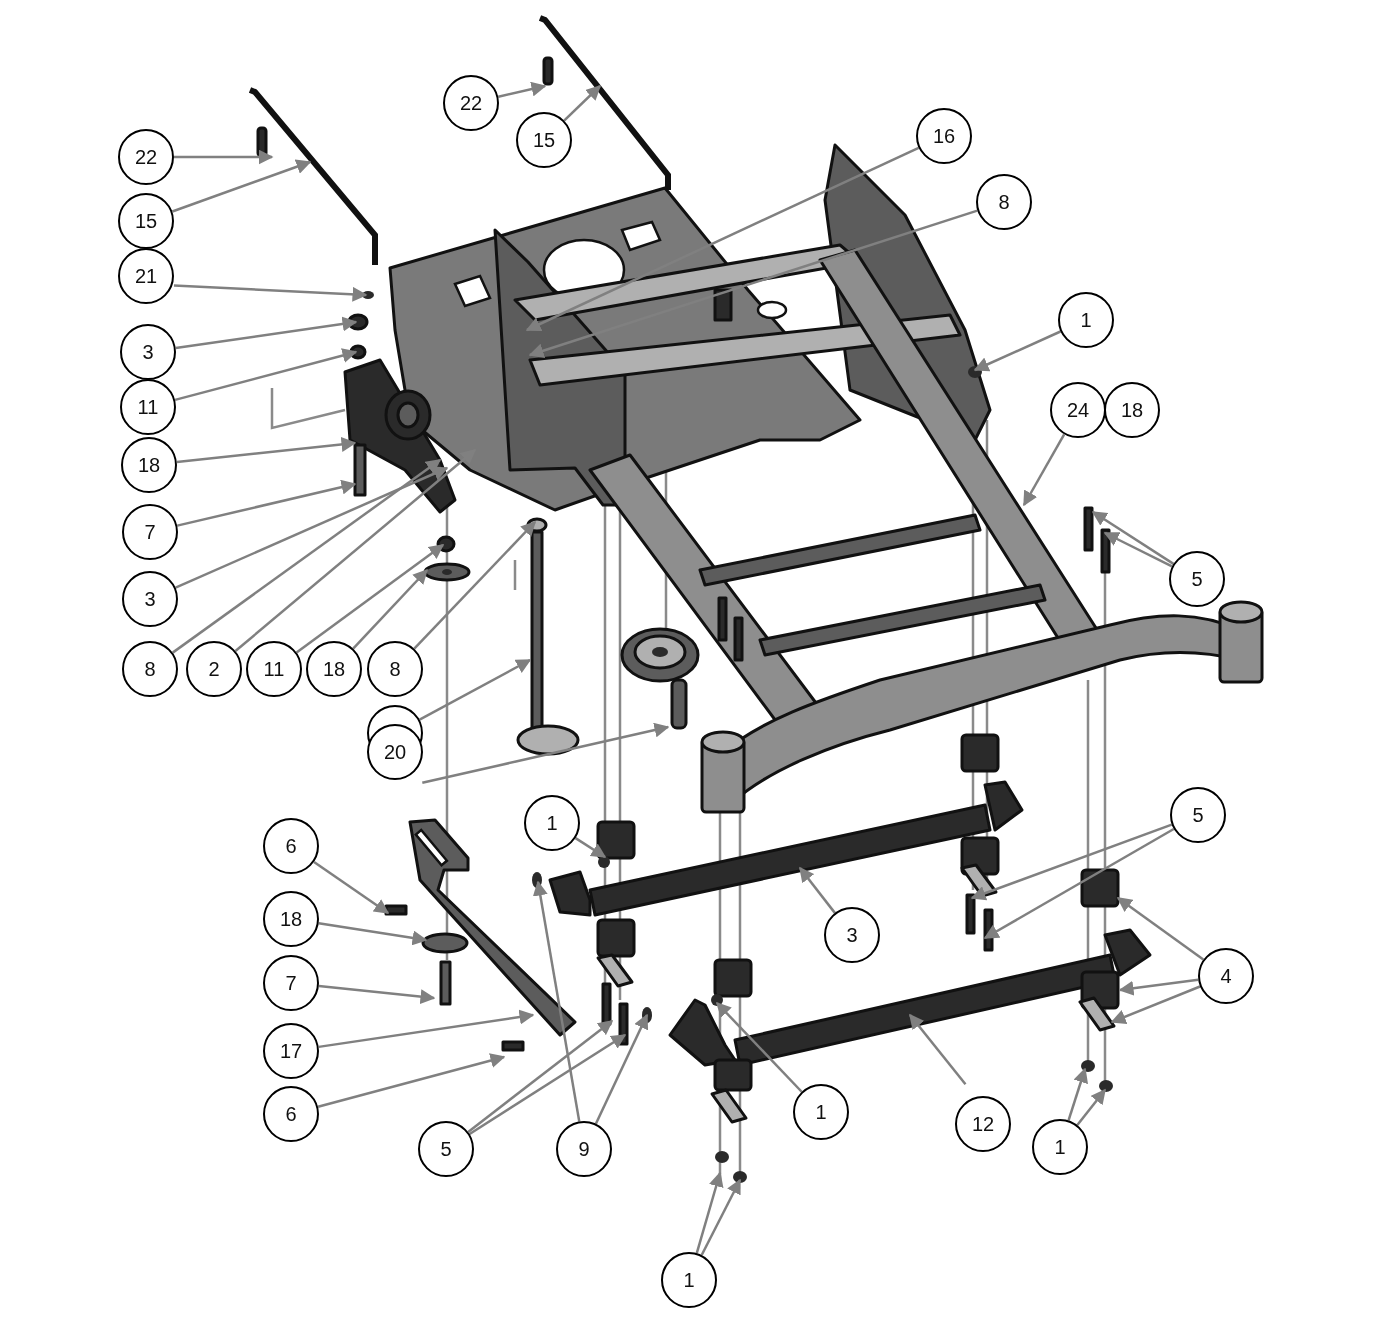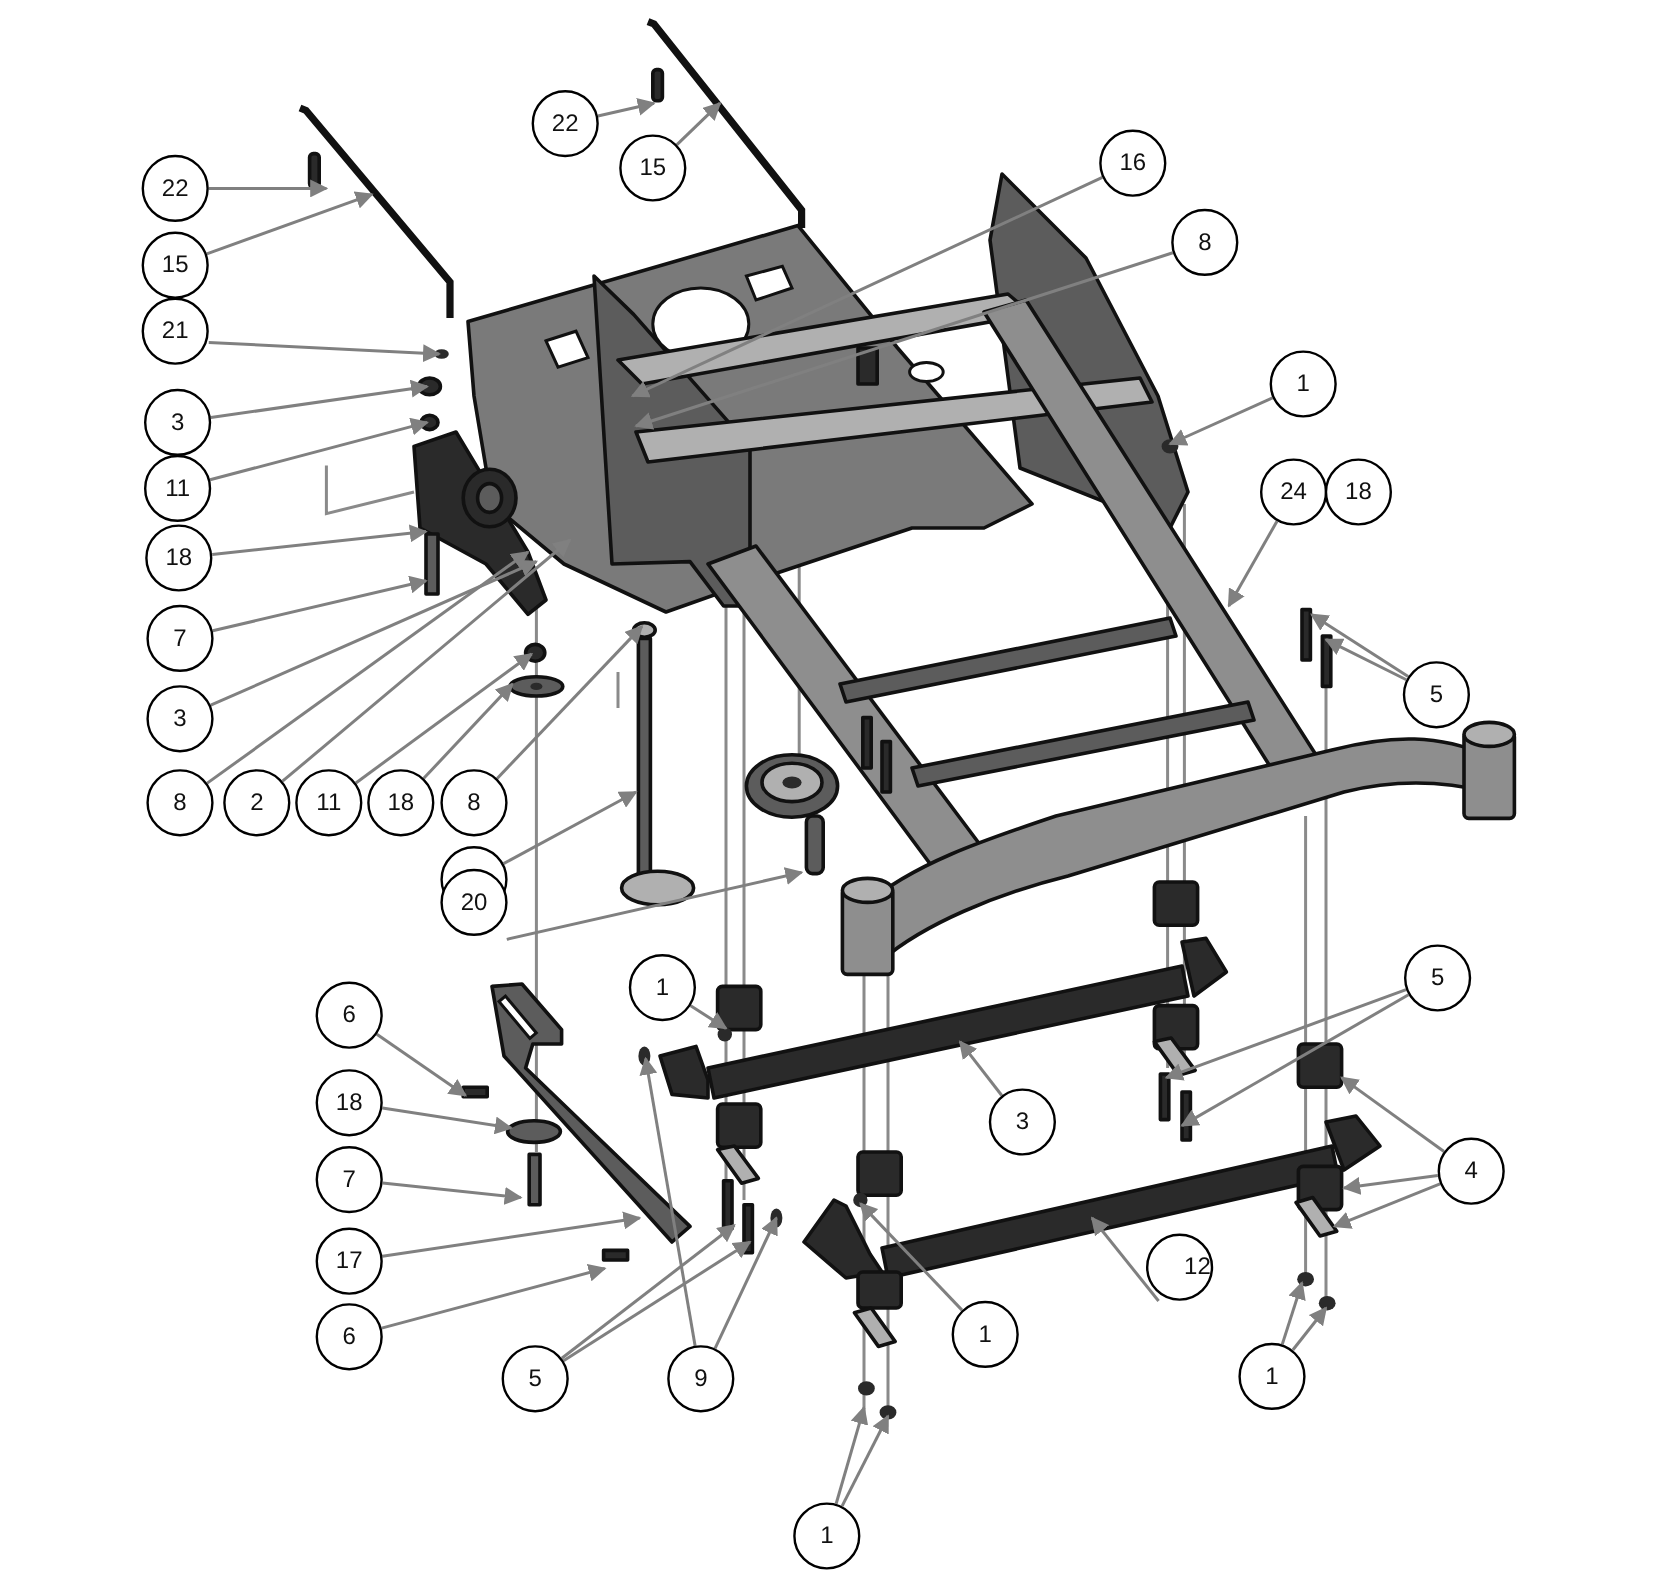--- a/index.html
+++ b/index.html
@@ -320,21 +320,21 @@
     </div>
     <div class="callout" style="left: 418px; top: 1121px;">
       <span>5</span>
     </div>
     <div class="callout" style="left: 556px; top: 1121px;">
       <span>9</span>
     </div>
     <div class="callout" style="left: 793px; top: 1084px;">
       <span>1</span>
     </div>
-    <div class="callout" style="left: 955px; top: 1028px; justify-content: flex-end;">
+    <div class="callout" style="left: 955px; top: 1096px;">
       <span>12</span>
     </div>
     <div class="callout" style="left: 1032px; top: 1119px;">
       <span>1</span>
     </div>
     <div class="callout" style="left: 661px; top: 1252px;">
       <span>1</span>
     </div>
   </div>
 

